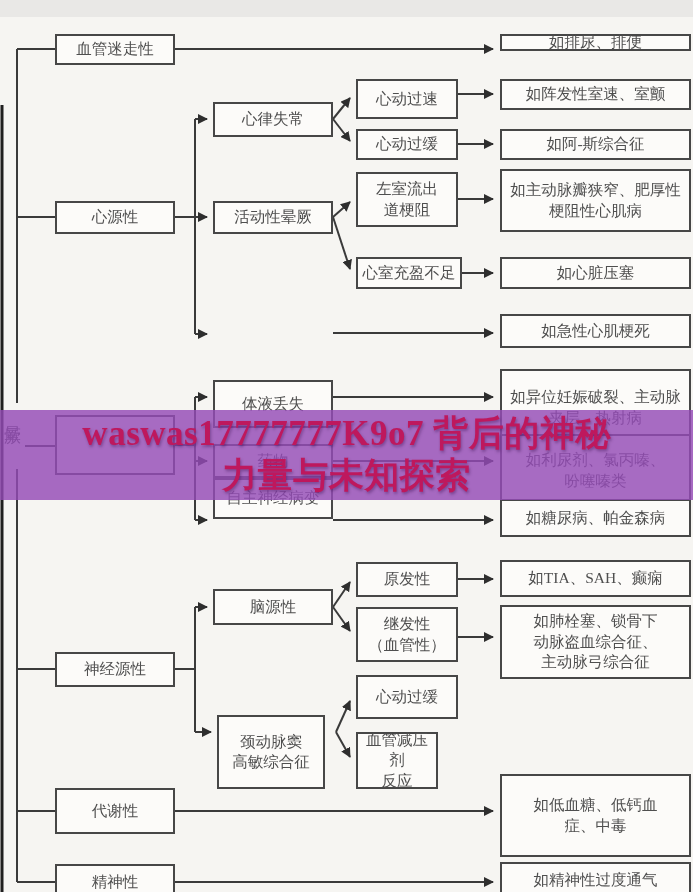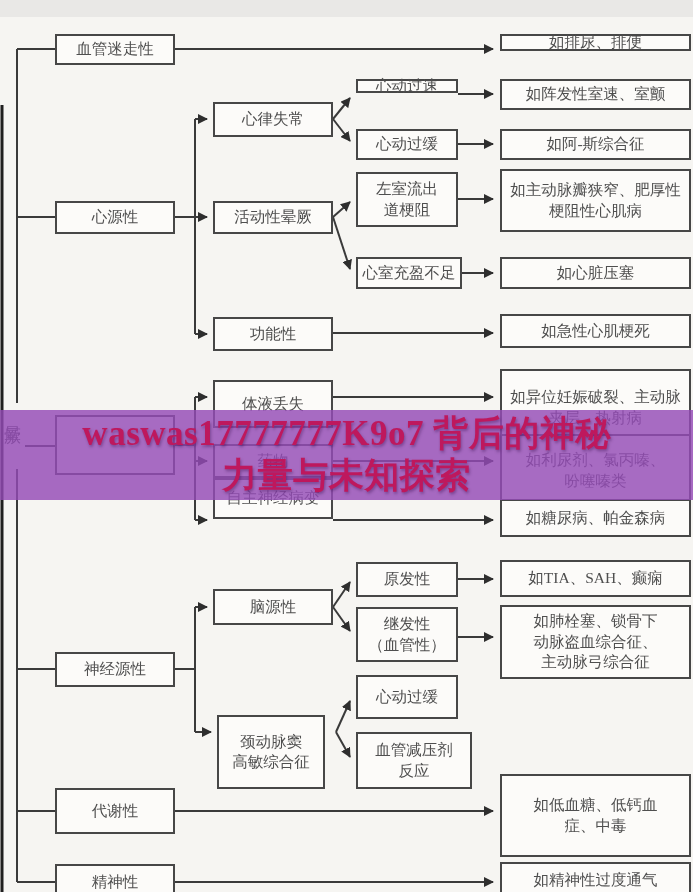--- a/index.html
+++ b/index.html
@@ -100,38 +100,37 @@
 
   <div class="box" style="left:55px;top:17px;width:120px;height:31px">血管迷走性</div>
   <div class="box" style="left:55px;top:184px;width:120px;height:33px">心源性</div>
   <div class="box" style="left:55px;top:398px;width:120px;height:60px"></div>
   <div class="box" style="left:55px;top:635px;width:120px;height:35px">神经源性</div>
   <div class="box" style="left:55px;top:771px;width:120px;height:46px">代谢性</div>
   <div class="box" style="left:55px;top:847px;width:120px;height:36px">精神性</div>
 
   <div class="box" style="left:213px;top:85px;width:120px;height:35px">心律失常</div>
   <div class="box" style="left:213px;top:184px;width:120px;height:33px">活动性晕厥</div>
-  <div class="box" style="left:213px;top:300px;width:120px;height:34px">功能性</div>
   <div class="box" style="left:213px;top:363px;width:120px;height:48px">体液丢失</div>
   <div class="box" style="left:213px;top:427px;width:120px;height:34px">药物</div>
   <div class="box" style="left:213px;top:461px;width:120px;height:41px">自主神经病变</div>
   <div class="box" style="left:213px;top:572px;width:120px;height:36px">脑源性</div>
   <div class="box" style="left:217px;top:698px;width:108px;height:74px">颈动脉窦
 高敏综合征</div>
 
-  <div class="box" style="left:356px;top:62px;width:102px;height:14px">心动过速</div>
+  <div class="box" style="left:356px;top:62px;width:102px;height:40px">心动过速</div>
   <div class="box" style="left:356px;top:112px;width:102px;height:31px">心动过缓</div>
   <div class="box" style="left:356px;top:155px;width:102px;height:55px">左室流出
 道梗阻</div>
   <div class="box" style="left:356px;top:240px;width:106px;height:32px">心室充盈不足</div>
   <div class="box" style="left:356px;top:545px;width:102px;height:35px">原发性</div>
   <div class="box" style="left:356px;top:590px;width:102px;height:55px">继发性
 （血管性）</div>
   <div class="box" style="left:356px;top:658px;width:102px;height:44px">心动过缓</div>
-  <div class="box" style="left:356px;top:715px;width:116px;height:57px">血管减压剂
+  <div class="box" style="left:356px;top:715px;width:82px;height:57px">血管减压剂
 反应</div>
 
   <div class="box" style="left:500px;top:17px;width:191px;height:17px">如排尿、排便</div>
   <div class="box" style="left:500px;top:62px;width:191px;height:31px">如阵发性室速、室颤</div>
   <div class="box" style="left:500px;top:112px;width:191px;height:31px">如阿-斯综合征</div>
   <div class="box" style="left:500px;top:152px;width:191px;height:63px">如主动脉瓣狭窄、肥厚性
 梗阻性心肌病</div>
   <div class="box" style="left:500px;top:240px;width:191px;height:32px">如心脏压塞</div>
   <div class="box" style="left:500px;top:297px;width:191px;height:34px">如急性心肌梗死</div>
   <div class="box" style="left:500px;top:352px;width:191px;height:77px">如异位妊娠破裂、主动脉

